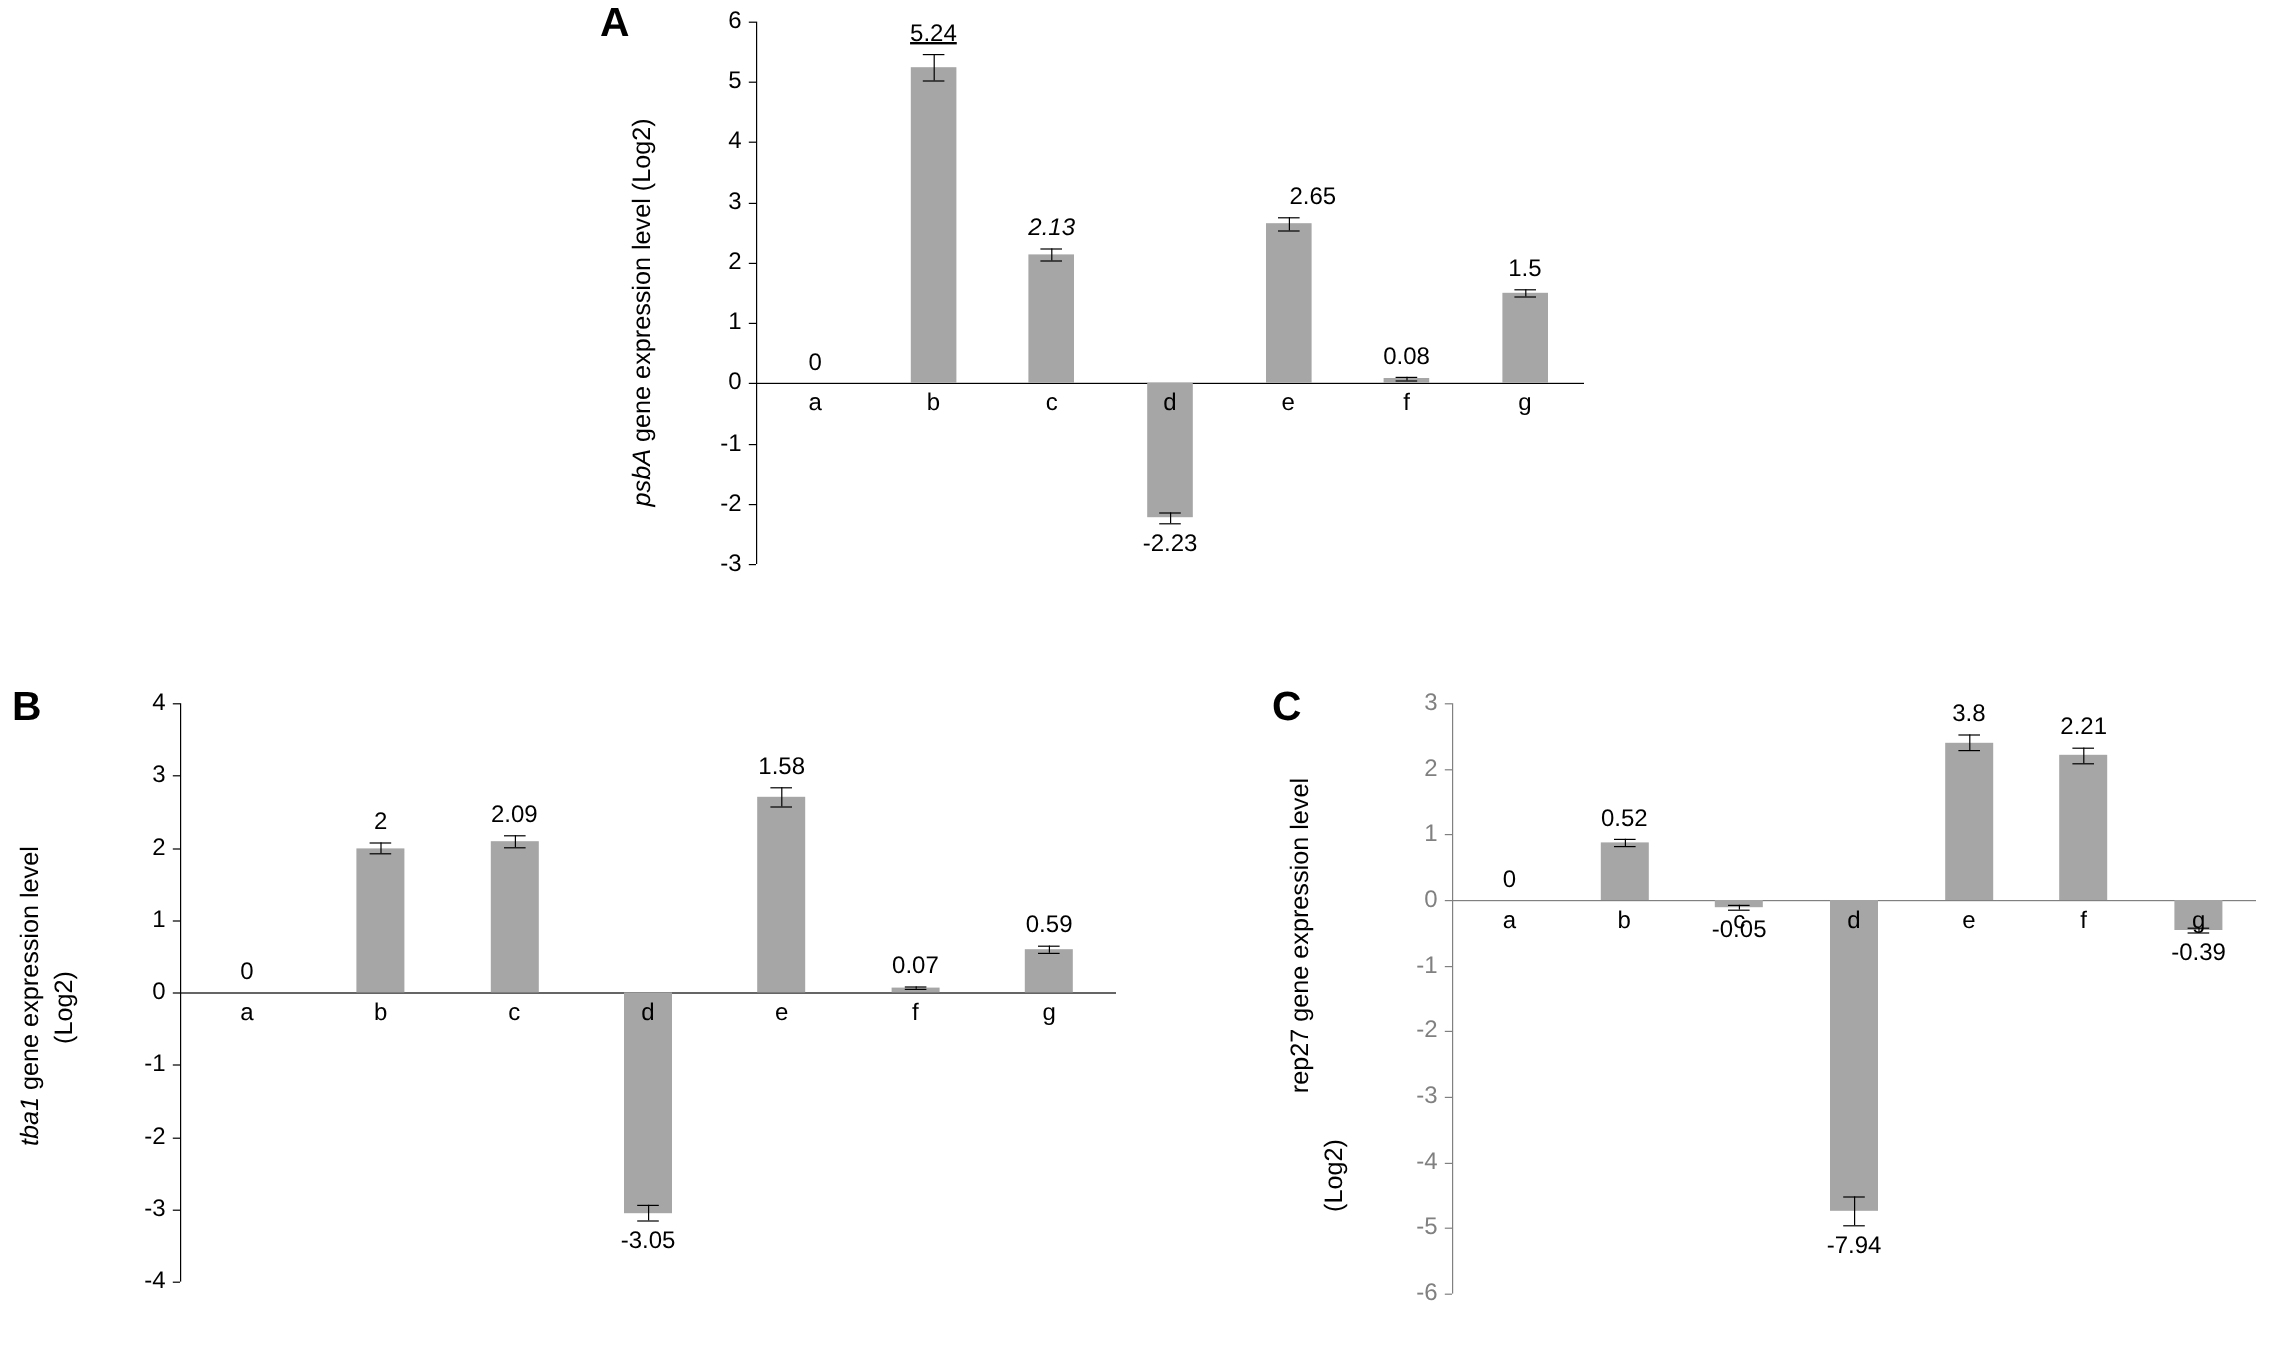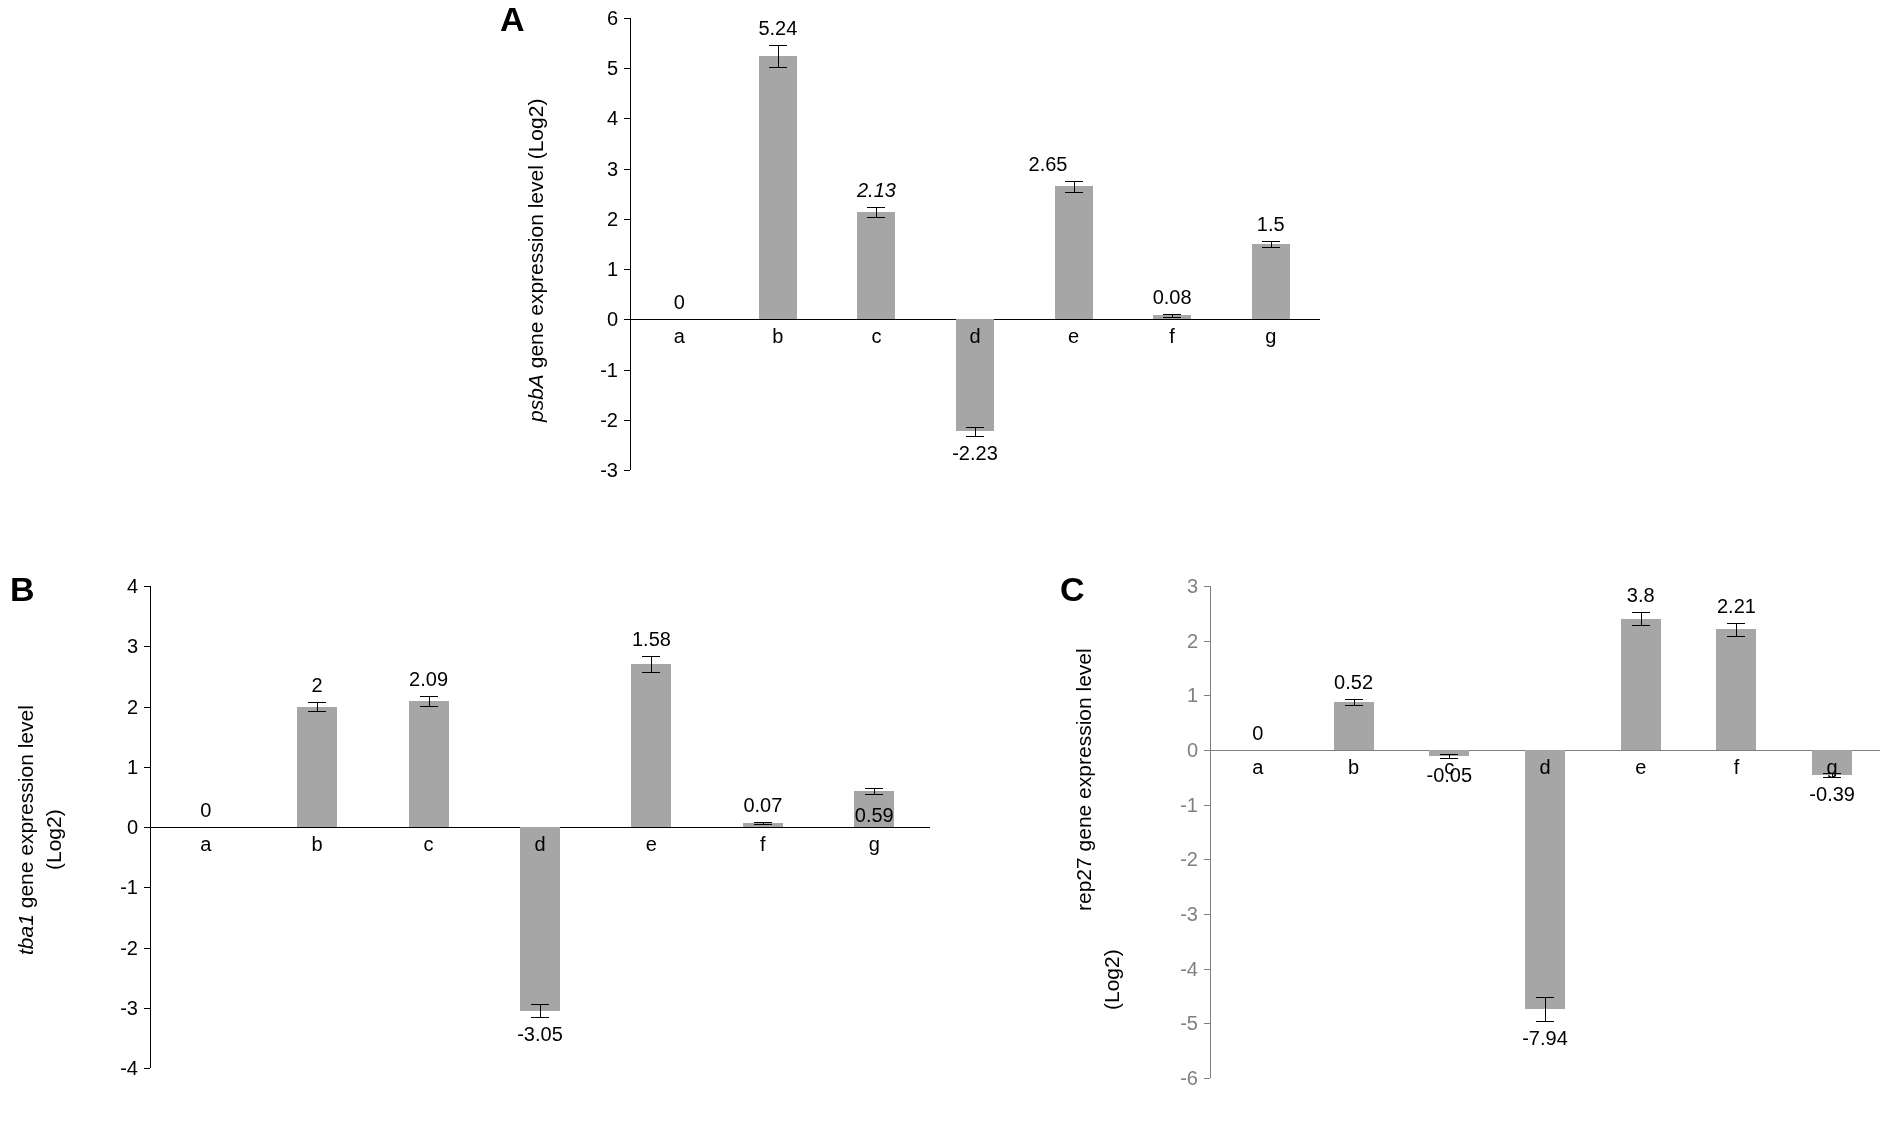--- a/index.html
+++ b/index.html
@@ -114,39 +114,39 @@
       <div class="tick-label" style="left: 8px; top: 58.2222px; width: 50px; color: rgb(0, 0, 0);">5</div>
       <div class="tick-mark" style="left: 64px; top: 8px; background: rgb(0, 0, 0);"></div>
       <div class="tick-label" style="left: 8px; top: 8px; width: 50px; color: rgb(0, 0, 0);">6</div>
       <div class="axis-line" style="left: 70px; top: 309.333px; width: 690px; height: 1px; background: rgb(0, 0, 0);"></div>
       <div class="bar-value" style="left: 119.286px; top: 281.333px;">0</div>
       <div class="cat-label" style="left: 119.286px; top: 315.333px; color: rgb(0, 0, 0);">a</div>
       <div class="bar" style="left: 198.857px; top: 46.1689px; width: 38px; height: 263.164px; background: rgb(166, 166, 166);"></div>
       <div class="errbar" style="left: 217.857px; top: 35.12px; height: 22.0978px;"></div>
       <div class="errcap" style="left: 208.857px; top: 35.12px; width: 18px;"></div>
       <div class="errcap" style="left: 208.857px; top: 57.2178px; width: 18px;"></div>
-      <div class="bar-value" style="left: 217.857px; top: 7.12px;">5.24</div>
+      <div class="bar-value" style="left: 217.857px; top: 7.12px; text-decoration: underline;">5.24</div>
       <div class="cat-label" style="left: 217.857px; top: 315.333px; color: rgb(0, 0, 0);">b</div>
       <div class="bar" style="left: 297.429px; top: 202.36px; width: 38px; height: 106.973px; background: rgb(166, 166, 166);"></div>
       <div class="errbar" style="left: 316.429px; top: 197.338px; height: 10.0444px;"></div>
       <div class="errcap" style="left: 307.429px; top: 197.338px; width: 18px;"></div>
       <div class="errcap" style="left: 307.429px; top: 207.382px; width: 18px;"></div>
       <div class="bar-value" style="left: 316.429px; top: 169.338px; font-style: italic;">2.13</div>
       <div class="cat-label" style="left: 316.429px; top: 315.333px; color: rgb(0, 0, 0);">c</div>
       <div class="bar" style="left: 396px; top: 309.333px; width: 38px; height: 111.996px; background: rgb(166, 166, 166);"></div>
       <div class="errbar" style="left: 415px; top: 416.809px; height: 9.04px;"></div>
       <div class="errcap" style="left: 406px; top: 416.809px; width: 18px;"></div>
       <div class="errcap" style="left: 406px; top: 425.849px; width: 18px;"></div>
       <div class="bar-value" style="left: 415px; top: 431.849px;">-2.23</div>
       <div class="cat-label" style="left: 415px; top: 315.333px; color: rgb(0, 0, 0);">d</div>
       <div class="bar" style="left: 494.571px; top: 176.244px; width: 38px; height: 133.089px; background: rgb(166, 166, 166);"></div>
       <div class="errbar" style="left: 513.571px; top: 170.72px; height: 11.0489px;"></div>
       <div class="errcap" style="left: 504.571px; top: 170.72px; width: 18px;"></div>
       <div class="errcap" style="left: 504.571px; top: 181.769px; width: 18px;"></div>
-      <div class="bar-value" style="left: 488px; top: 142.72px;">2.65</div>
+      <div class="bar-value" style="left: 534px; top: 142.72px;">2.65</div>
       <div class="cat-label" style="left: 513.571px; top: 315.333px; color: rgb(0, 0, 0);">e</div>
       <div class="bar" style="left: 593.143px; top: 305.316px; width: 38px; height: 4.01778px; background: rgb(166, 166, 166);"></div>
       <div class="errbar" style="left: 612.143px; top: 303.809px; height: 3.01333px;"></div>
       <div class="errcap" style="left: 603.143px; top: 303.809px; width: 18px;"></div>
       <div class="errcap" style="left: 603.143px; top: 306.822px; width: 18px;"></div>
       <div class="bar-value" style="left: 612.143px; top: 275.809px;">0.08</div>
       <div class="cat-label" style="left: 612.143px; top: 315.333px; color: rgb(0, 0, 0);">f</div>
       <div class="bar" style="left: 691.714px; top: 234px; width: 38px; height: 75.3333px; background: rgb(166, 166, 166);"></div>
       <div class="errbar" style="left: 710.714px; top: 230.987px; height: 6.02667px;"></div>
       <div class="errcap" style="left: 701.714px; top: 230.987px; width: 18px;"></div>
@@ -210,21 +210,21 @@
       <div class="bar" style="left: 662.857px; top: 244.782px; width: 40px; height: 4.2175px; background: rgb(166, 166, 166);"></div>
       <div class="errbar" style="left: 682.857px; top: 243.577px; height: 2.41px;"></div>
       <div class="errcap" style="left: 673.857px; top: 243.577px; width: 18px;"></div>
       <div class="errcap" style="left: 673.857px; top: 245.988px; width: 18px;"></div>
       <div class="bar-value" style="left: 682.857px; top: 215.577px;">0.07</div>
       <div class="cat-label" style="left: 682.857px; top: 255px; color: rgb(0, 0, 0);">f</div>
       <div class="bar" style="left: 774.286px; top: 213.452px; width: 40px; height: 35.5475px; background: rgb(166, 166, 166);"></div>
       <div class="errbar" style="left: 794.286px; top: 210.44px; height: 6.025px;"></div>
       <div class="errcap" style="left: 785.286px; top: 210.44px; width: 18px;"></div>
       <div class="errcap" style="left: 785.286px; top: 216.465px; width: 18px;"></div>
-      <div class="bar-value" style="left: 794.286px; top: 182.44px; margin-top: 44px;">0.59</div>
+      <div class="bar-value" style="left: 794.286px; top: 182.44px;">0.59</div>
       <div class="cat-label" style="left: 794.286px; top: 255px; color: rgb(0, 0, 0);">g</div>
     </div>
 </div>
 
 <div class="panel grey-axis" id="panelC">
   <div class="panel-letter" style="left:1060px; top:572px;">C</div>
   <div class="ylabel" style="left:1072px; top:620px; height:320px;"><span>rep27</span><span> gene expression level</span></div>
   <div class="ylabel" style="left:1100px; top:940px; height:80px;">(Log2)</div>
   <div class="plot" id="plotC" style="left:1140px; top:578px; width:760px; height:560px;">
       <div class="axis-line" style="left: 70px; top: 8px; width: 1px; height: 492px; background: rgb(128, 128, 128);"></div>

